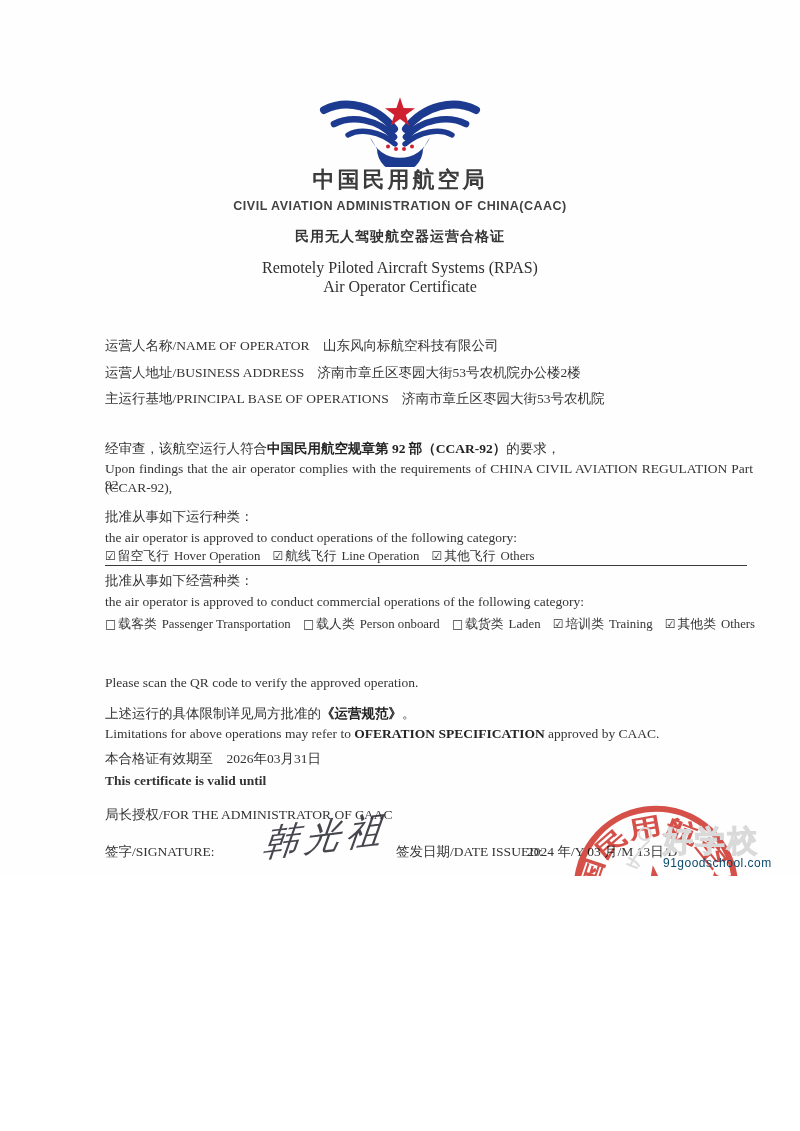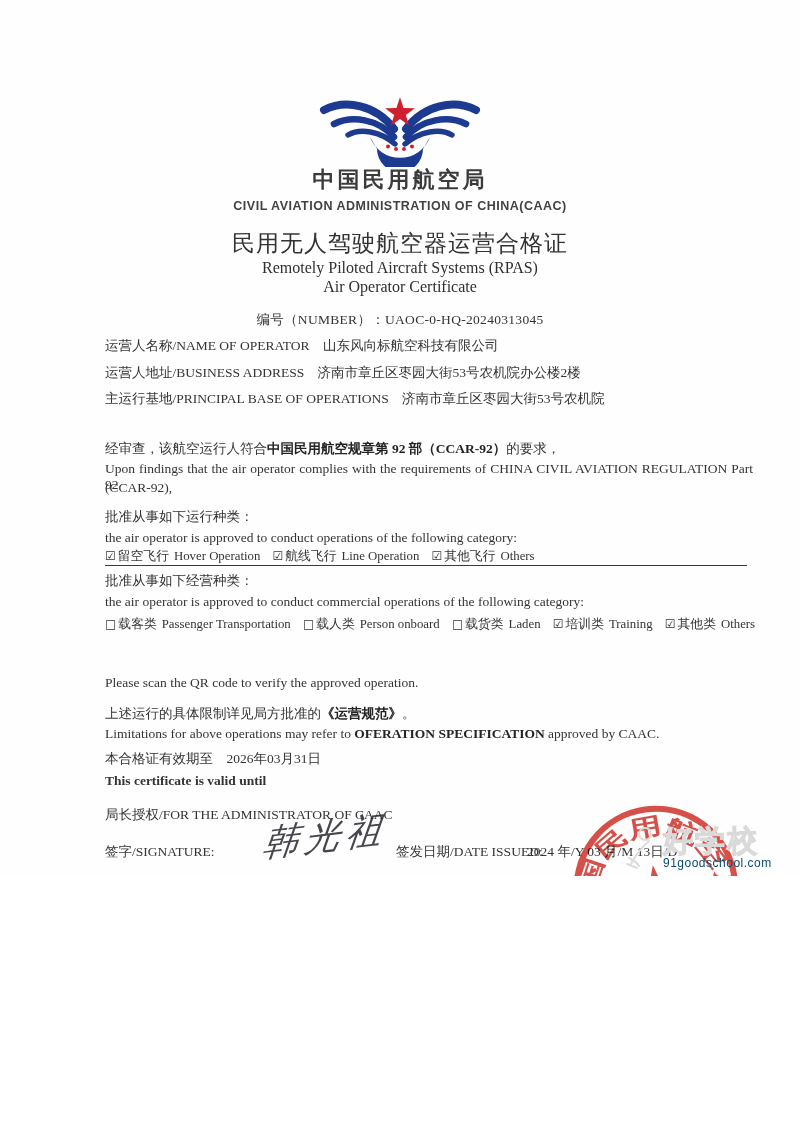--- a/index.html
+++ b/index.html
@@ -3,21 +3,21 @@
 <meta charset="utf-8">
 <style>
   html,body{margin:0;padding:0;background:#fff;}
   .page{position:relative;width:800px;height:876px;background:#fefefe;overflow:hidden;
         font-family:"Liberation Serif","DejaVu Serif",serif;color:#343434;}
   .abs{position:absolute;}
   .center{left:0;width:800px;text-align:center;}
   .heiti{font-family:"Liberation Sans","DejaVu Sans",sans-serif;}
   .org-cn{top:165px;font-size:22px;font-weight:600;letter-spacing:3px;color:#3b3b3b;}
   .org-en{top:199px;font-size:12.5px;letter-spacing:.5px;color:#424242;font-weight:600;}
-  .title-cn{top:228px;font-size:23px;font-weight:400;letter-spacing:1px;color:#333;}
+  .title-cn{top:228px;font-size:14px;font-weight:700;letter-spacing:1px;color:#333;}
   .title-en{top:258px;font-size:16px;line-height:19px;color:#2f2f2f;}
   .number-line{top:311px;font-size:13.5px;letter-spacing:.3px;}
   .row{left:105px;font-size:13.5px;white-space:nowrap;}
   .row .val{margin-left:10px;}
   .para{left:105px;width:648px;font-size:13.5px;}
   .just{text-align:justify;text-align-last:justify;}
   .bold{font-weight:700;color:#242424;}
   .checkline{left:105px;font-size:12.8px;white-space:nowrap;}
   .chk-box{font-family:"DejaVu Sans",sans-serif;font-size:12px;margin-right:2px;}
   .chk-item{margin-right:9px;}
@@ -64,23 +64,20 @@
   </div>
 
   <div class="abs center heiti org-cn">中国民用航空局</div>
   <div class="abs center heiti org-en">CIVIL AVIATION ADMINISTRATION OF CHINA(CAAC)</div>
   <div class="abs center heiti title-cn">民用无人驾驶航空器运营合格证</div>
   <div class="abs center title-en">
     <div>Remotely Piloted Aircraft Systems (RPAS)</div>
     <div>Air Operator Certificate</div>
   </div>
 
-  <div class="abs center number-line">
-    <span>编号（NUMBER）：</span><span>UAOC-0-HQ-20240313045</span>
-  </div>
 
   <div class="abs row" style="top:337px;">
     <span>运营人名称/NAME OF OPERATOR</span>
     <span class="val">山东风向标航空科技有限公司</span>
   </div>
   <div class="abs row" style="top:364px;">
     <span>运营人地址/BUSINESS ADDRESS</span>
     <span class="val">济南市章丘区枣园大街53号农机院办公楼2楼</span>
   </div>
   <div class="abs row" style="top:390px;">

